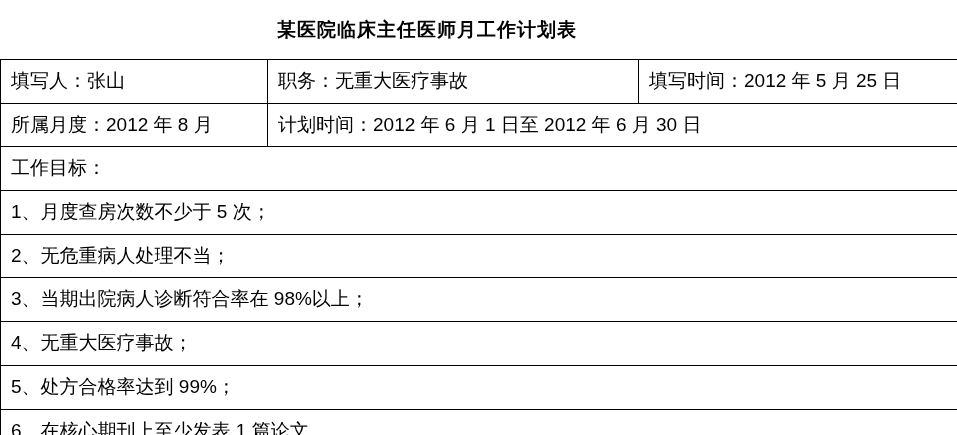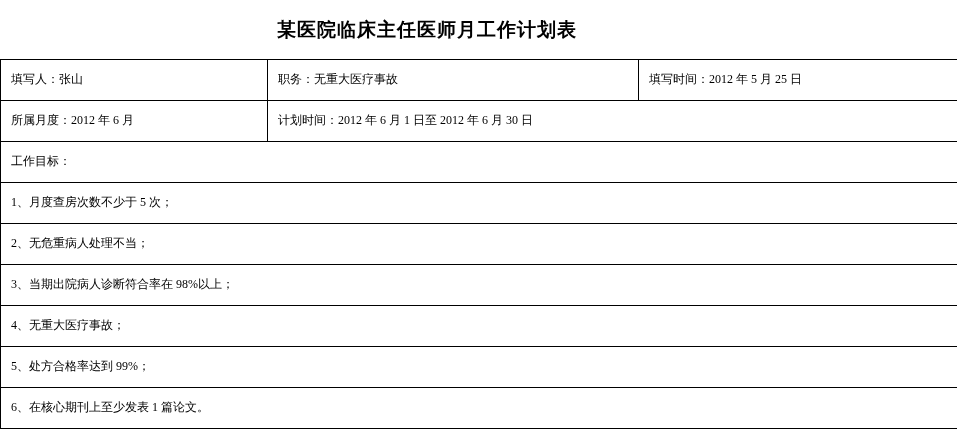--- a/index.html
+++ b/index.html
@@ -30,26 +30,26 @@
     font-family: "DejaVu Serif", "Liberation Serif", serif;
   }
   table.plan {
     border-collapse: collapse;
     width: 927px;
     margin: 0 auto;
     table-layout: fixed;
   }
   table.plan td {
     border: 1px solid #000000;
-    font-size: 12px;
+    font-size: 19px;
     line-height: 1.3;
     padding: 9px 8px 9px 10px;
     vertical-align: middle;
     height: 22px;
-    font-family: Liberation Serif, serif;
+    font-family: Liberation Sans, sans-serif;
   }
   td.c1 { width: 248px; }
   td.c2 { width: 352px; }
   td.c3 { width: 327px; }
   .goal-head {
     padding-top: 11px;
     padding-bottom: 11px;
   }
   .goal-row td {
     padding-top: 10px;
@@ -64,21 +64,21 @@
   <div class="doc-title">某医院临床主任医师月工作计划表</div>
 
   <table class="plan">
     <tbody>
       <tr>
         <td class="c1">填写人：张山</td>
         <td class="c2">职务：无重大医疗事故</td>
         <td class="c3">填写时间：2012 年 5 月 25 日</td>
       </tr>
       <tr>
-        <td class="c1">所属月度：2012 年 6 月</td>
+        <td class="c1">所属月度：2012 年 8 月</td>
         <td class="c2" colspan="2">计划时间：2012 年 6 月 1 日至 2012 年 6 月 30 日</td>
       </tr>
       <tr>
         <td class="goal-head" colspan="3">工作目标：</td>
       </tr>
       <tr class="goal-row">
         <td colspan="3">1、月度查房次数不少于 5 次；</td>
       </tr>
       <tr class="goal-row">
         <td colspan="3">2、无危重病人处理不当；</td>

